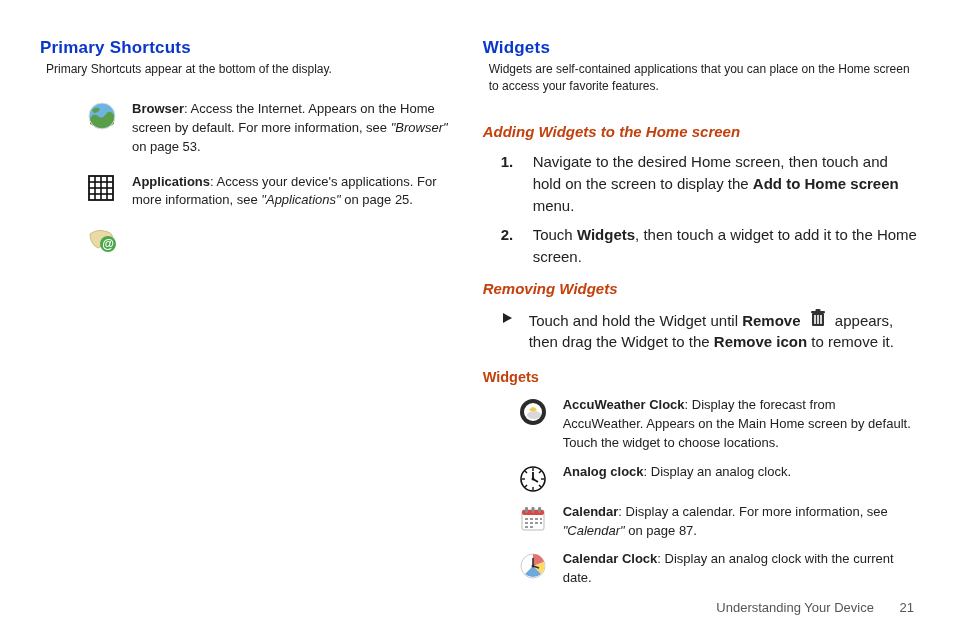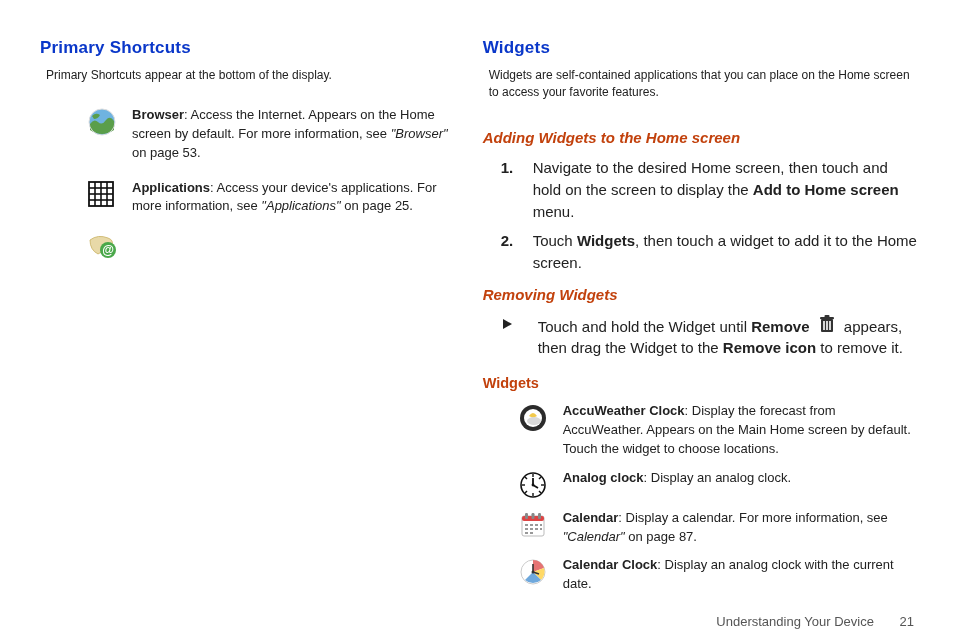--- a/index.html
+++ b/index.html
@@ -17,21 +17,20 @@
     display: flex;
     padding: 36px 36px 0 40px;
     gap: 32px;
   }
   .col { flex: 1; }
   .col-right { flex: 1.06; }
   .h-section {
     color: #0a37c9;
     font-weight: bold;
     font-size: 17px;
-    margin-bottom: 6px;
     letter-spacing: .2px;
   }
   .intro {
     margin-left: 6px;
     margin-bottom: 22px;
     font-size: 12px;
   }
   .entry {
     display: flex;
     align-items: flex-start;
@@ -46,34 +45,34 @@
     color: #c2410c;
     font-weight: bold;
     font-style: italic;
     font-size: 15px;
     margin: 10px 0 6px 0;
   }
   .sub-h.plain { font-style: normal; font-size: 14.5px; margin-top: 14px; }
   ol.steps { list-style: none; margin-left: 18px; }
   ol.steps li { display: flex; gap: 14px; margin: 8px 0; font-size: 15px; }
   ol.steps .num { font-weight: bold; min-width: 18px; }
-  .bullet-row { display: flex; gap: 25px; margin: 8px 0 8px 18px; font-size: 15px; }
+  .bullet-row { display: flex; gap: 16px; margin: 8px 0 8px 18px; font-size: 15px; }
   .tri { display: inline-block; margin-top: 4px; }
   .trash-inline { display: inline-block; vertical-align: -2px; margin: 0 4px; }
   .wentry {
     display: flex;
     align-items: flex-start;
     gap: 14px;
     margin: 8px 0 10px 36px;
   }
   .wentry .icon { flex: 0 0 30px; margin-top: 2px; }
   .wentry .txt { flex: 1; font-size: 13px; }
   .footer {
     position: absolute;
-    bottom: 4px;
+    bottom: 18px;
     right: 40px;
     font-size: 13px;
     color: #555;
   }
   .footer .pnum { display: inline-block; margin-left: 22px; }
   svg { display: block; }
 </style>
 </head>
 <body>
 

